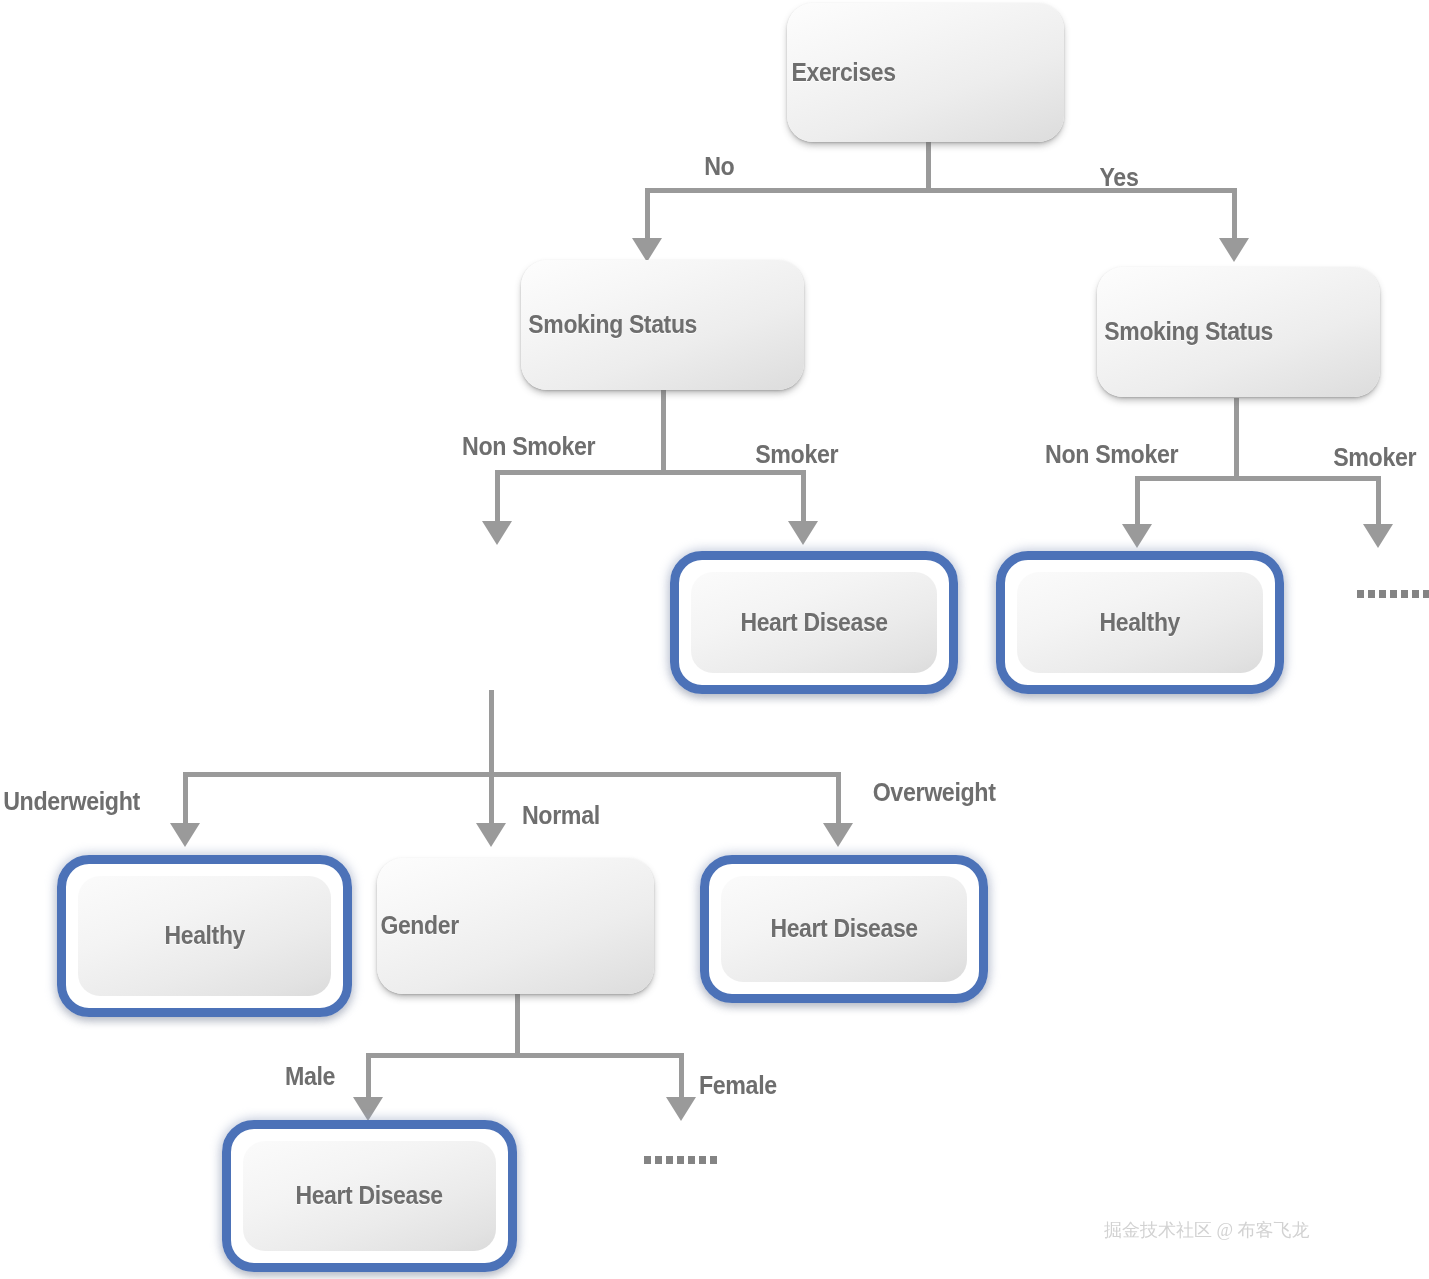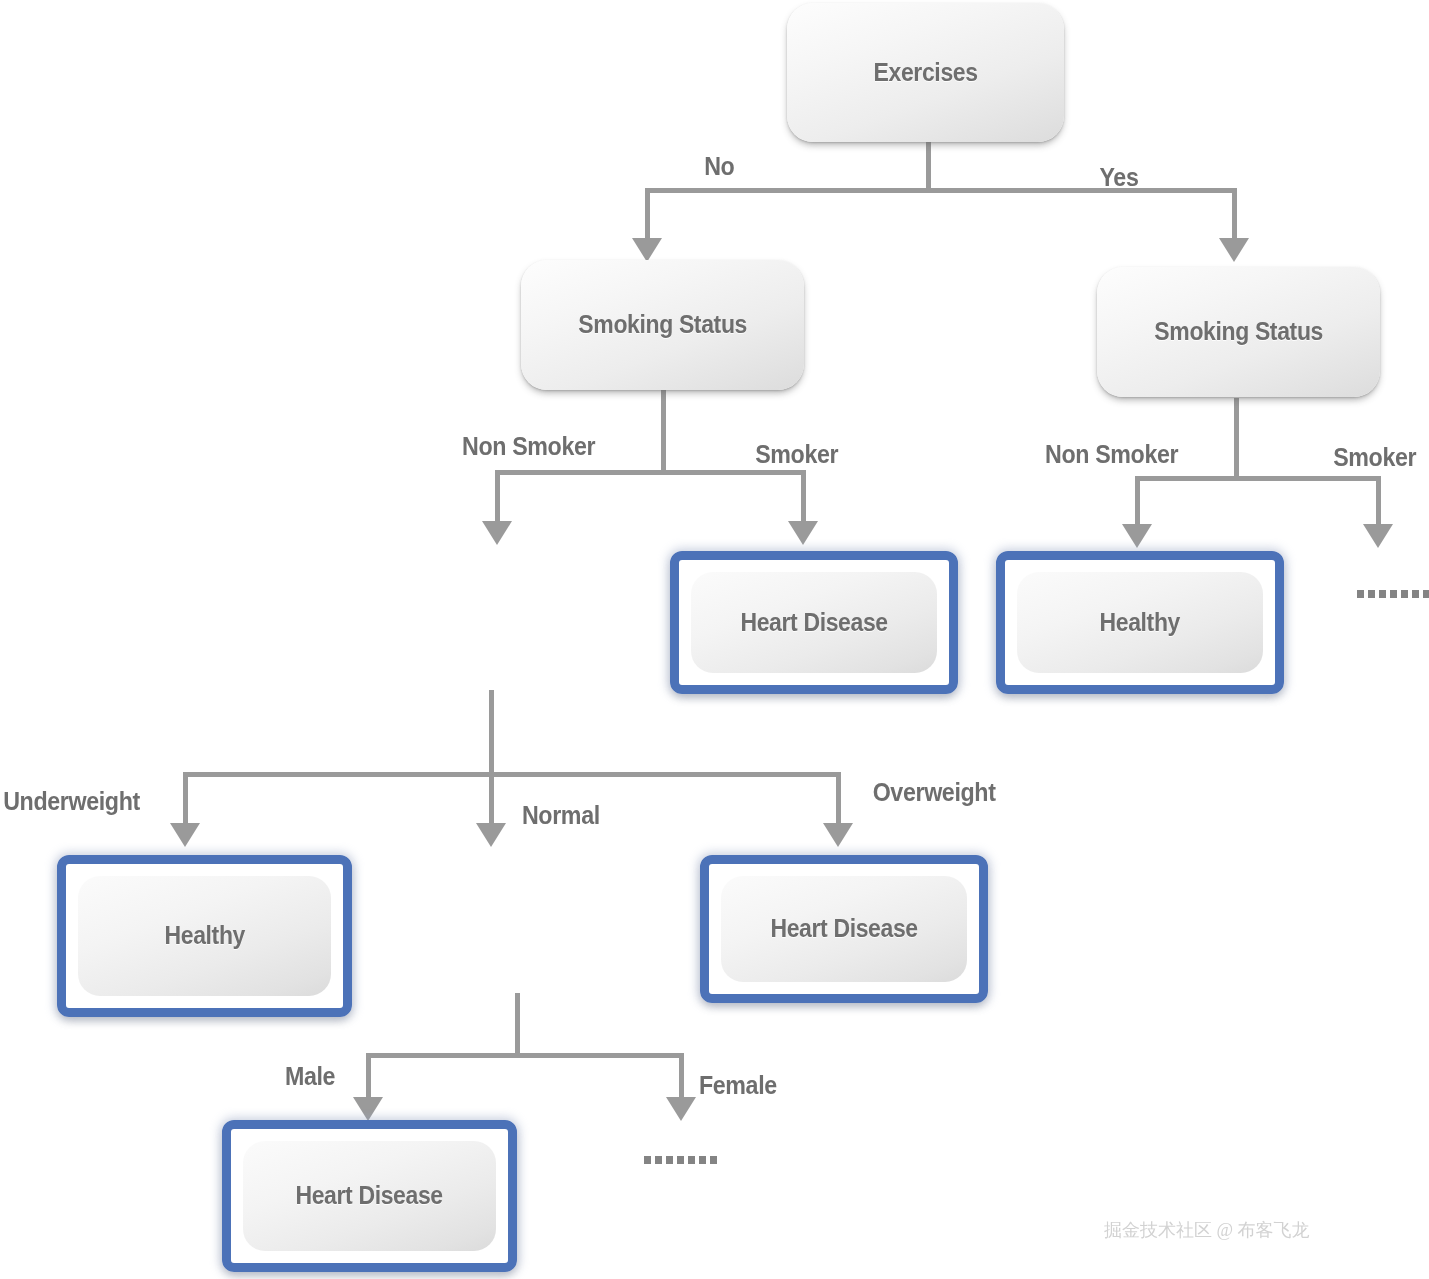--- a/index.html
+++ b/index.html
@@ -18,21 +18,21 @@
     background: #ffffff;
     overflow: hidden;
   }
 
   
   .node {
     position: absolute;
     box-sizing: border-box;
     display: flex;
     align-items: center;
-    justify-content: center;
+    justify-content: flex-start;
     text-align: center;
     border-radius: 26px;
     background: linear-gradient(160deg, #fdfdfd 0%, #f6f6f6 30%, #ededed 62%, #e3e3e3 85%, #dcdcdc 100%);
     box-shadow: 0 4px 7px -1px rgba(90,90,90,0.45),
                 0 1px 2px rgba(120,120,120,0.35);
     z-index: 5;
   }
   .node .node-label {
     font-weight: bold;
     color: #6e6e6e;
@@ -40,21 +40,21 @@
     letter-spacing: -0.4px;
     line-height: 1.1;
     transform: scaleX(0.92);
     white-space: nowrap;
     text-shadow: 0 1px 0 rgba(255,255,255,0.85);
   }
 
   
   .node.leaf {
     border: 9px solid #4c72b8;
-    border-radius: 12px;
+    border-radius: 32px;
     background: transparent;
     box-shadow: 0 0 10px 3px rgba(150,165,195,0.45),
                 0 5px 9px -2px rgba(110,110,110,0.4);
     padding: 12px;
   }
   .node.leaf .inner {
     width: 100%;
     height: 100%;
     border-radius: 22px;
     background: linear-gradient(160deg, #fbfbfb 0%, #f4f4f4 35%, #ebebeb 65%, #e2e2e2 88%, #dbdbdb 100%);
@@ -186,20 +186,23 @@
       <span class="node-label">Healthy</span>
     </div>
   </div>
 
   <div class="node leaf" style="left:57px; top:855px; width:295px; height:162px;">
     <div class="inner">
       <span class="node-label">Healthy</span>
     </div>
   </div>
 
+  <div class="node" style="left:377px; top:858px; width:277px; height:136px;">
+    <span class="node-label">Gender</span>
+  </div>
 
   <div class="node leaf" style="left:700px; top:855px; width:288px; height:148px;">
     <div class="inner">
       <span class="node-label">Heart Disease</span>
     </div>
   </div>
 
   <div class="node leaf" style="left:222px; top:1120px; width:295px; height:152px;">
     <div class="inner">
       <span class="node-label">Heart Disease</span>

